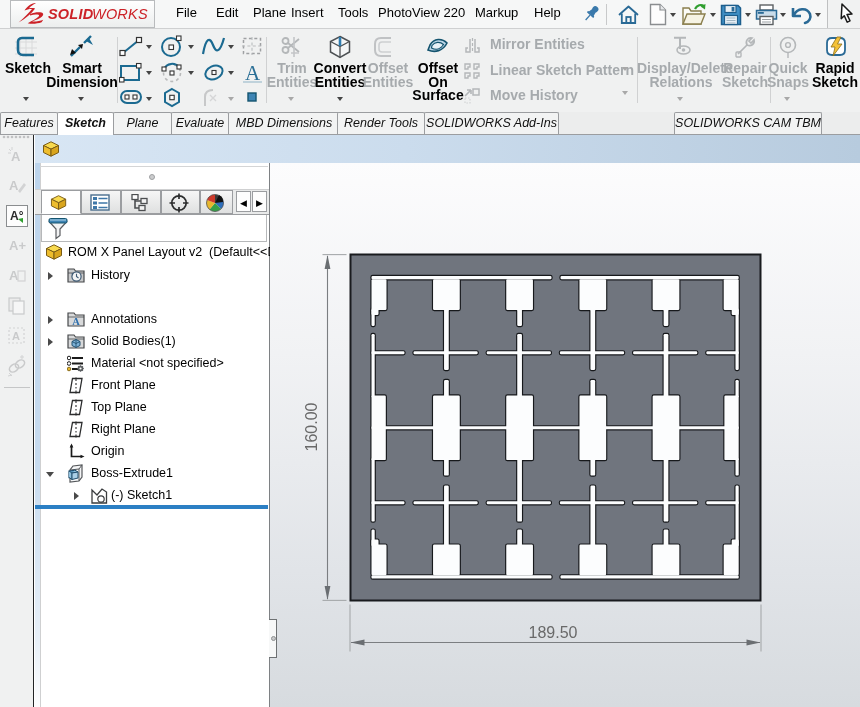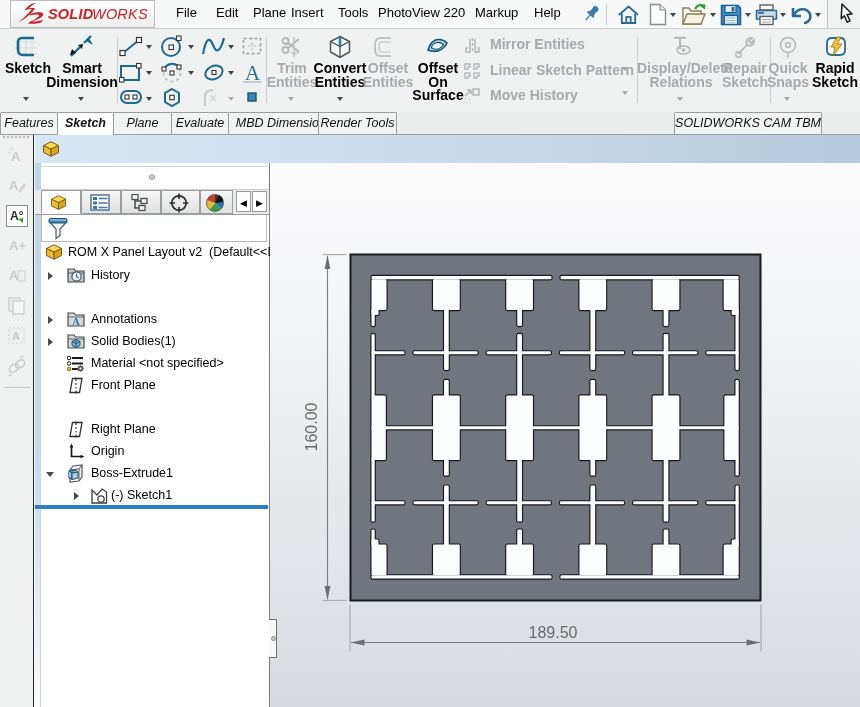--- a/index.html
+++ b/index.html
@@ -305,21 +305,22 @@
   </svg>
   <div class="rlabel" style="left:809px;top:33px;width:52px">Rapid<br>Sketch</div>
 </div>
 
 <div id="tabbar" class="abs">
   <div class="ctab" style="left:0px;width:58px">Features</div>
   <div class="ctab active" style="left:57px;width:57px">Sketch</div>
   <div class="ctab" style="left:113px;width:59px">Plane</div>
   <div class="ctab" style="left:171px;width:58px">Evaluate</div>
   <div class="ctab" style="left:228px;width:112px">MBD Dimensions</div>
-  <div class="ctab" style="left:318px;width:79px">Render Tools</div>
+  <div class="ctab" style="left:337px;width:88px">Render Tools</div>
+  <div class="ctab" style="left:424px;width:135px">SOLIDWORKS Add-Ins</div>
   <div class="ctab" style="left:674px;width:148px">SOLIDWORKS CAM TBM</div>
   <div class="abs" style="left:0px;top:22px;width:57px;height:1px;background:#9b9da0"></div>
   <div class="abs" style="left:114px;top:22px;width:746px;height:1px;background:#9b9da0"></div>
 </div>
 
 <div id="titlebar" class="abs">
   <svg class="abs" style="left:7px;top:5px" width="18" height="18" viewBox="0 0 18 18">
     <g transform="scale(1.0)">
           <path d="M1.5 5.5 L9 1.8 L16.5 5.5 L9 9.2 Z" fill="#f9da4e" stroke="#7a5c16" stroke-width="1"></path>
           <path d="M1.5 5.5 L9 9.2 V16.2 L1.5 12.5 Z" fill="#eebd2d" stroke="#7a5c16" stroke-width="1"></path>
@@ -488,20 +489,27 @@
           <circle cx="13.5" cy="13.5" r="1.1" fill="#fff"></circle>
         </svg>
         <span class="txt">Material &lt;not specified&gt;</span>
       </div>
   <div class="trow" style="top:212px">
         <svg class="abs" style="left:33px;top:2px" width="16" height="17" viewBox="0 0 16 17">
           <path d="M4.5 1.5 H14 L11.5 15.5 H2 Z" fill="none" stroke="#2c2d2e" stroke-width="1.3"></path>
           <path d="M8 0.5 V4 M8 6 V8 M8 10 V11.5 M8 13.5 V16.5" stroke="#2c2d2e" stroke-width="1.1"></path>
         </svg>
         <span class="txt">Front Plane</span>
+      </div>
+  <div class="trow" style="top:234px">
+        <svg class="abs" style="left:33px;top:2px" width="16" height="17" viewBox="0 0 16 17">
+          <path d="M4.5 1.5 H14 L11.5 15.5 H2 Z" fill="none" stroke="#2c2d2e" stroke-width="1.3"></path>
+          <path d="M8 0.5 V4 M8 6 V8 M8 10 V11.5 M8 13.5 V16.5" stroke="#2c2d2e" stroke-width="1.1"></path>
+        </svg>
+        <span class="txt">Top Plane</span>
       </div>
   <div class="trow" style="top:256px">
         <svg class="abs" style="left:33px;top:2px" width="16" height="17" viewBox="0 0 16 17">
           <path d="M4.5 1.5 H14 L11.5 15.5 H2 Z" fill="none" stroke="#2c2d2e" stroke-width="1.3"></path>
           <path d="M8 0.5 V4 M8 6 V8 M8 10 V11.5 M8 13.5 V16.5" stroke="#2c2d2e" stroke-width="1.1"></path>
         </svg>
         <span class="txt">Right Plane</span>
       </div>
   <div class="trow" style="top:278px">
         <svg class="abs" style="left:33px;top:2px" width="17" height="17" viewBox="0 0 17 17">

